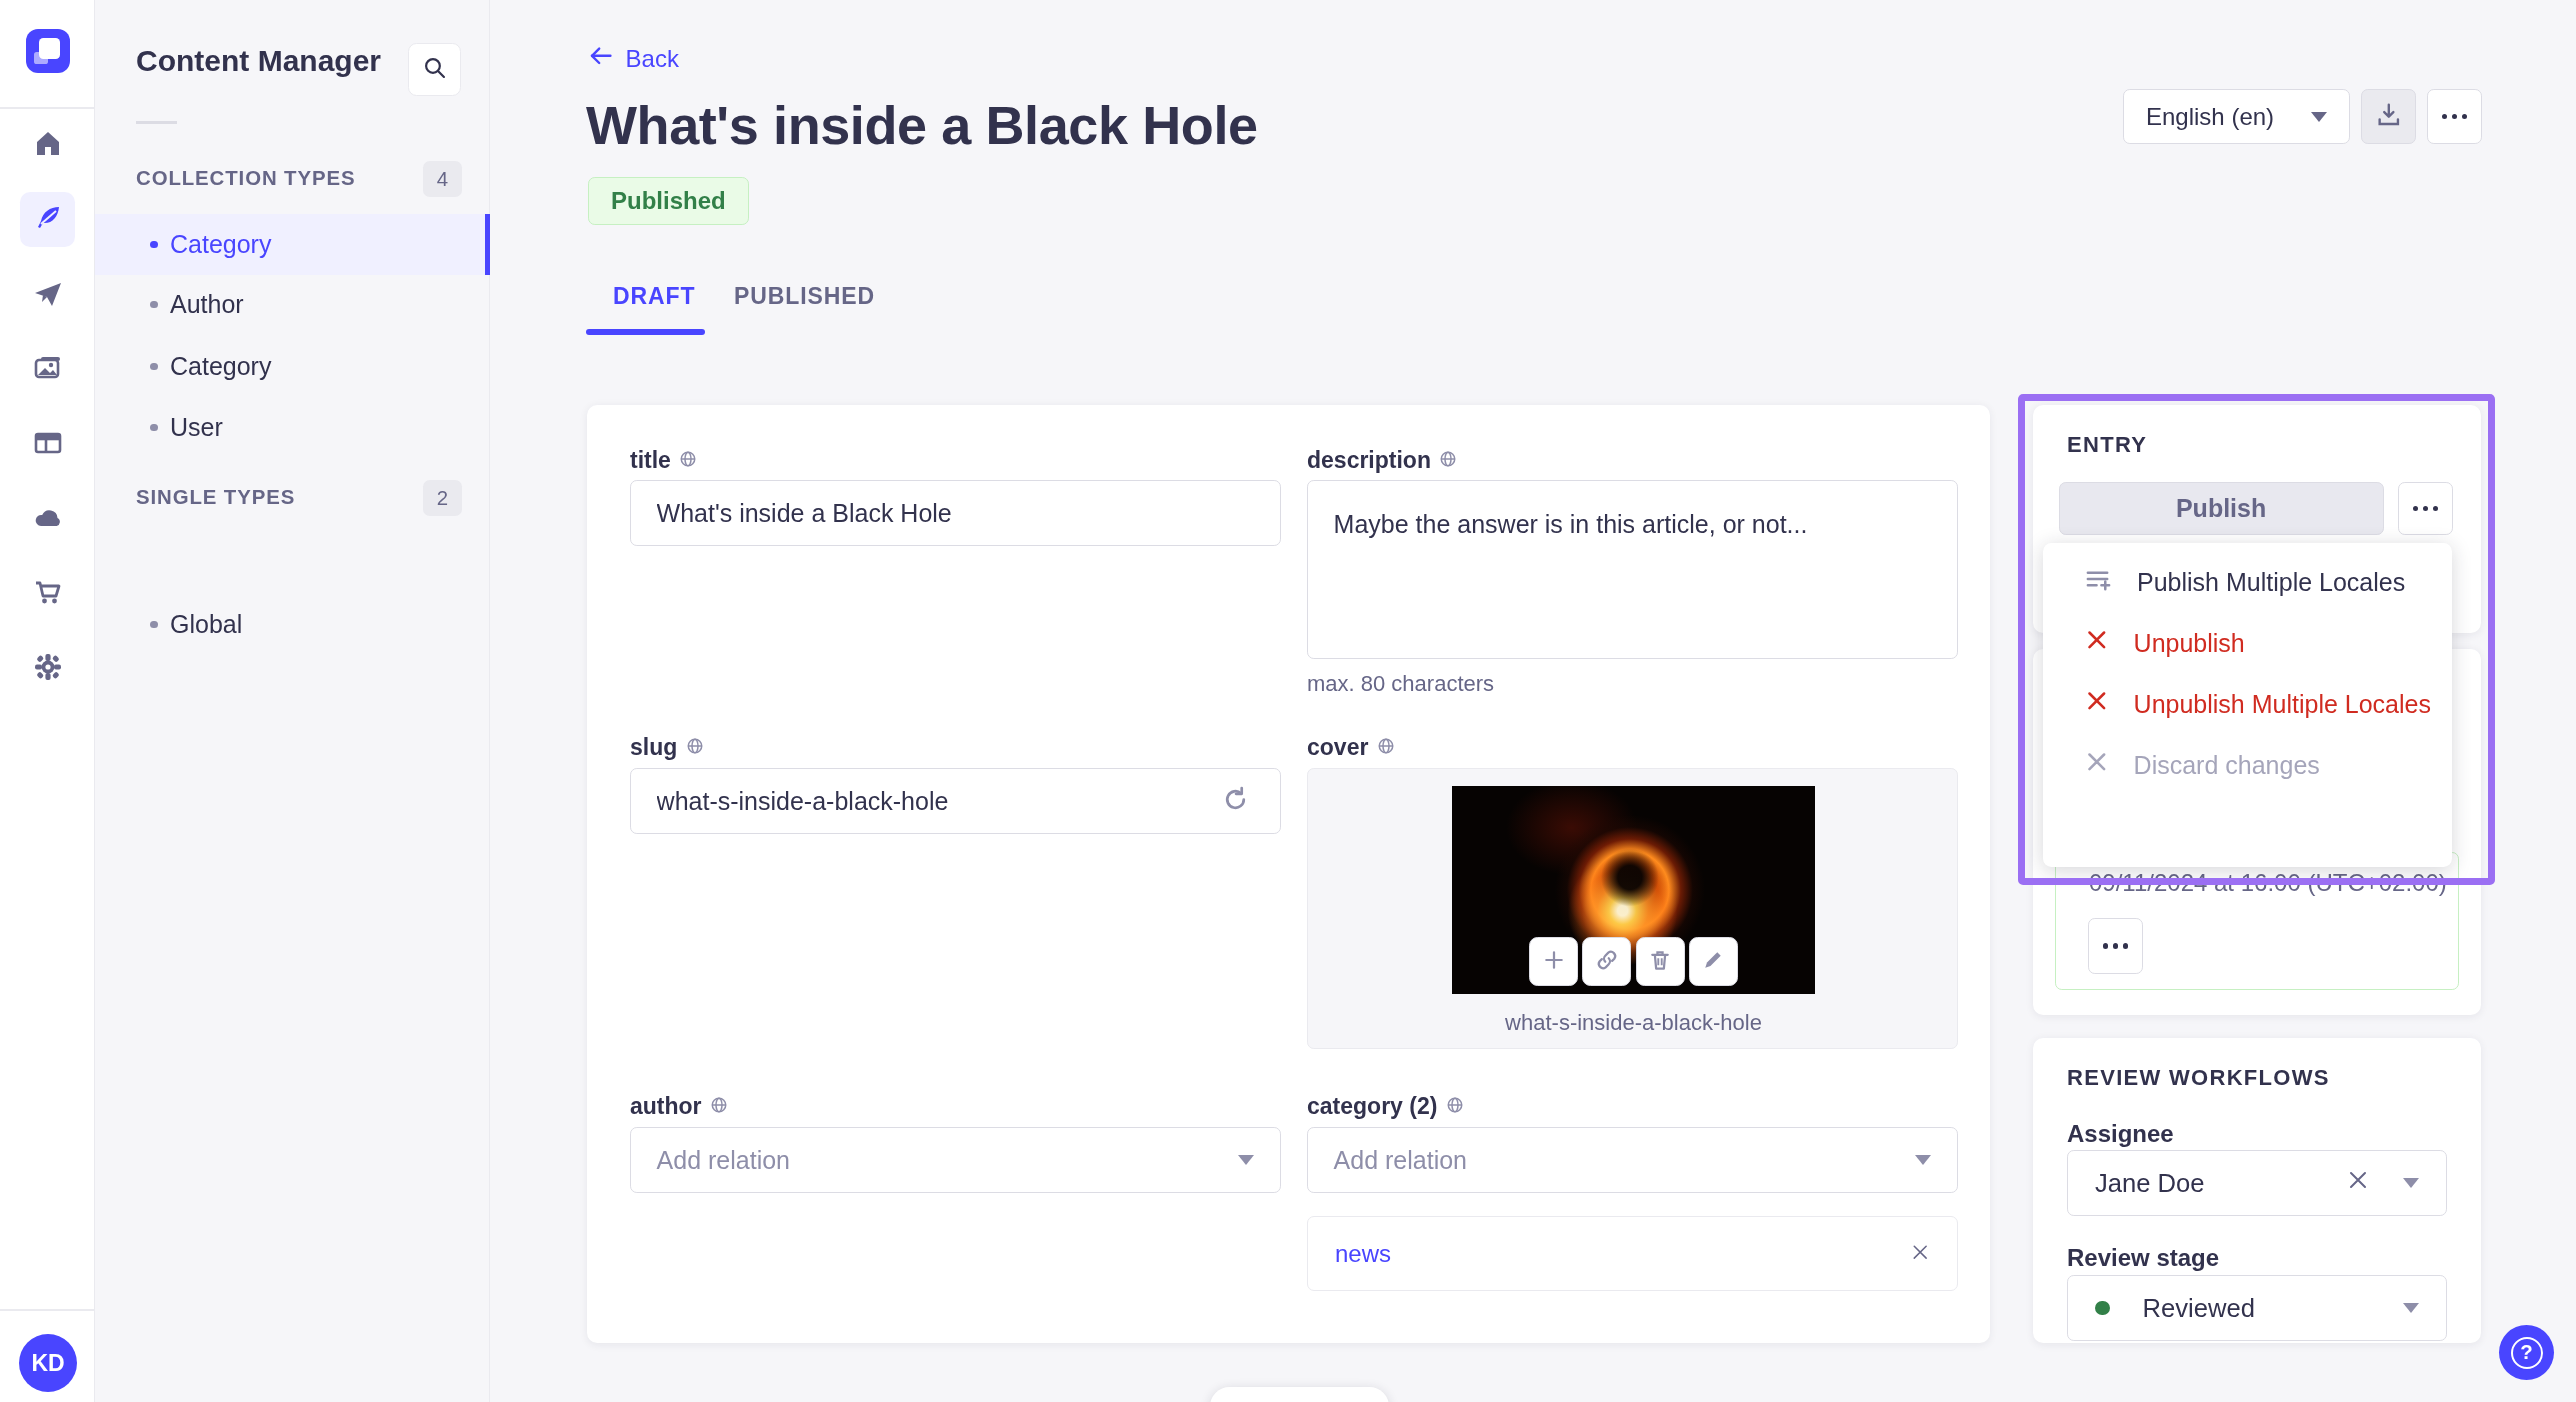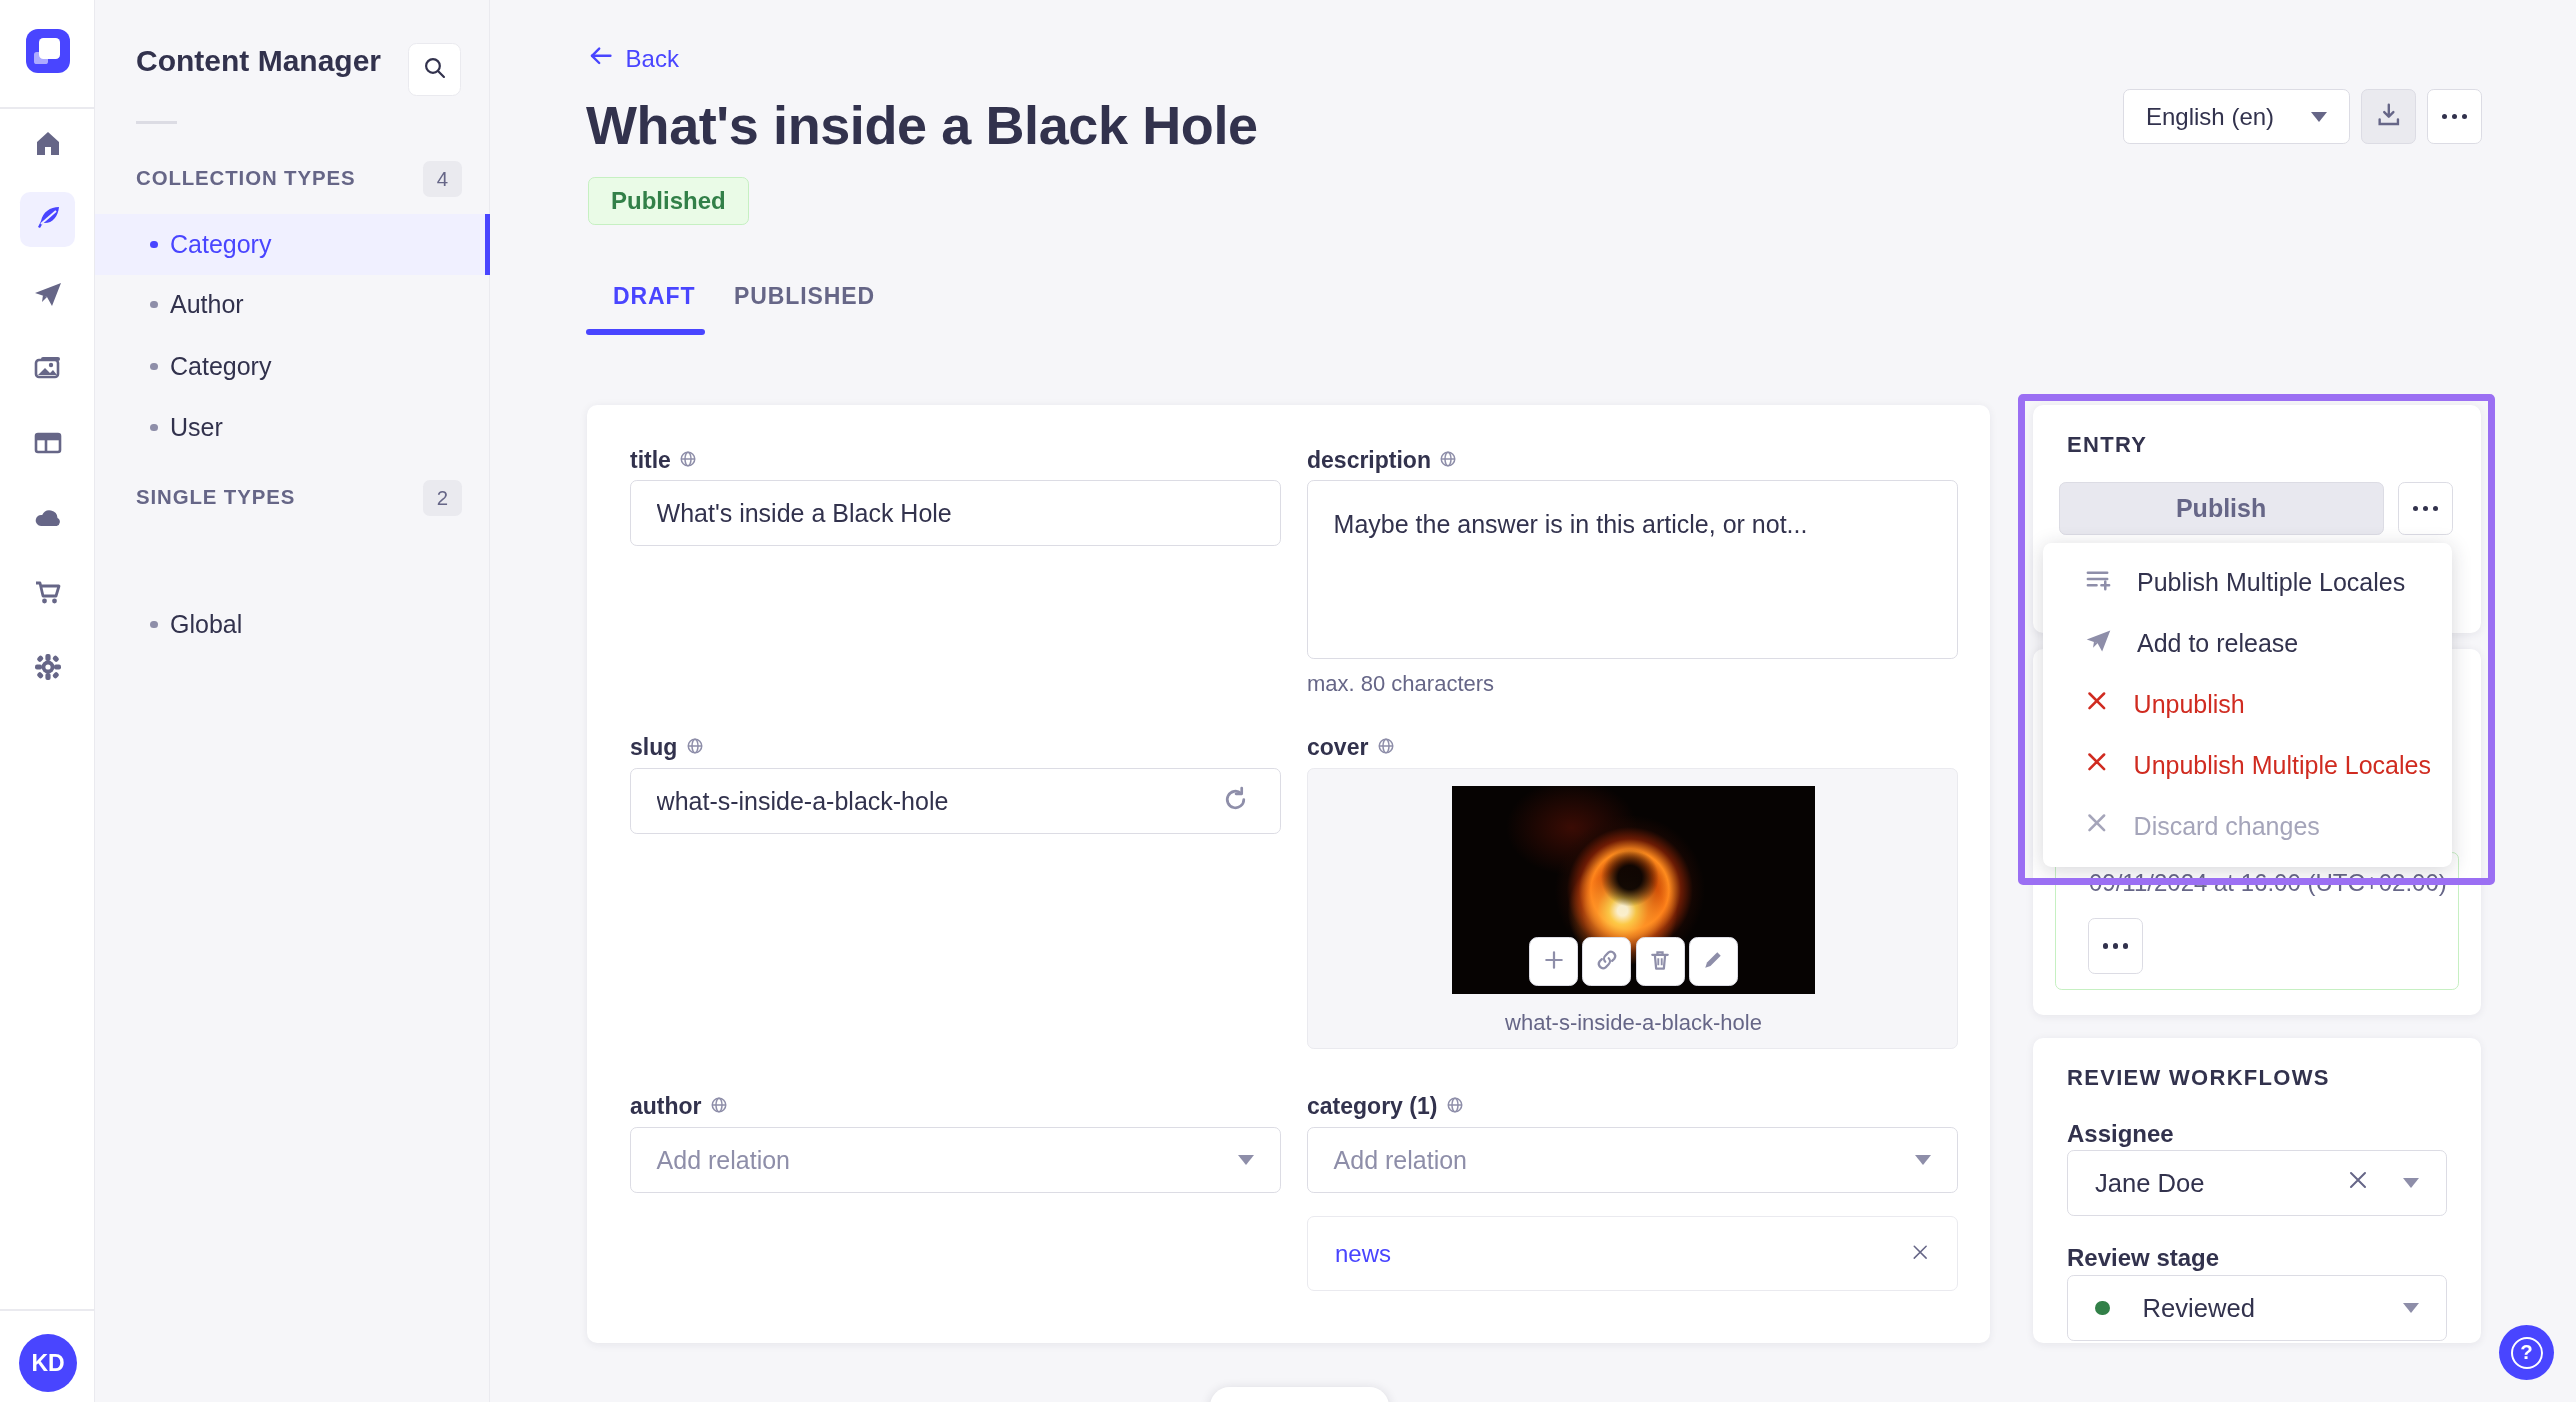--- a/index.html
+++ b/index.html
@@ -324,21 +324,21 @@
           <path d="M3 12 H21" stroke="#8e8ea9" stroke-width="2"></path>
         </svg></span>
   </div>
   <div class="select" style="left:43px; top:722px;">
     <span class="placeholder">Add relation</span>
     <span class="spacer"></span>
     <span class="caret"></span>
   </div>
 
   <div class="field-label" style="left:720px; top:688px;">
-    <span>category (1)</span>
+    <span>category (2)</span>
     <span><svg width="18" height="18" viewBox="0 0 24 24">
           <circle cx="12" cy="12" r="9" fill="none" stroke="#8e8ea9" stroke-width="2"></circle>
           <ellipse cx="12" cy="12" rx="4" ry="9" fill="none" stroke="#8e8ea9" stroke-width="2"></ellipse>
           <path d="M3 12 H21" stroke="#8e8ea9" stroke-width="2"></path>
         </svg></span>
   </div>
   <div class="select" style="left:720px; top:722px;">
     <span class="placeholder">Add relation</span>
     <span class="spacer"></span>
     <span class="caret"></span>
@@ -377,27 +377,20 @@
   </div>
 </div>
 
 <div class="menu">
   <div class="menu-item">
     <span><svg width="29" height="29" viewBox="0 0 30 30">
           <path d="M4 8 H24 M4 14.5 H24 M4 21 H13" stroke="#8e8ea9" stroke-width="2.6" stroke-linecap="round"></path>
           <path d="M18 21 H26 M22 17 V25" stroke="#8e8ea9" stroke-width="2.6" stroke-linecap="round"></path>
         </svg></span>
     <span>Publish Multiple Locales</span>
-  </div>
-  <div class="menu-item">
-    <span><svg width="29" height="29" viewBox="0 0 32 32">
-          <path d="M3 15 L29 5 L20 28 L15 19 Z" fill="#8e8ea9"></path>
-          <path d="M15 19 L10 24 L11 17 Z" fill="#8e8ea9"></path>
-        </svg></span>
-    <span>Add to release</span>
   </div>
   <div class="menu-item danger">
     <span><svg width="25.6" height="25.6" viewBox="0 0 28 28">
           <path d="M6 6 L22 22 M22 6 L6 22" stroke="#d02b20" stroke-width="2.8" stroke-linecap="round"></path>
         </svg></span>
     <span>Unpublish</span>
   </div>
   <div class="menu-item danger">
     <span><svg width="25.6" height="25.6" viewBox="0 0 28 28">
           <path d="M6 6 L22 22 M22 6 L6 22" stroke="#d02b20" stroke-width="2.8" stroke-linecap="round"></path>

